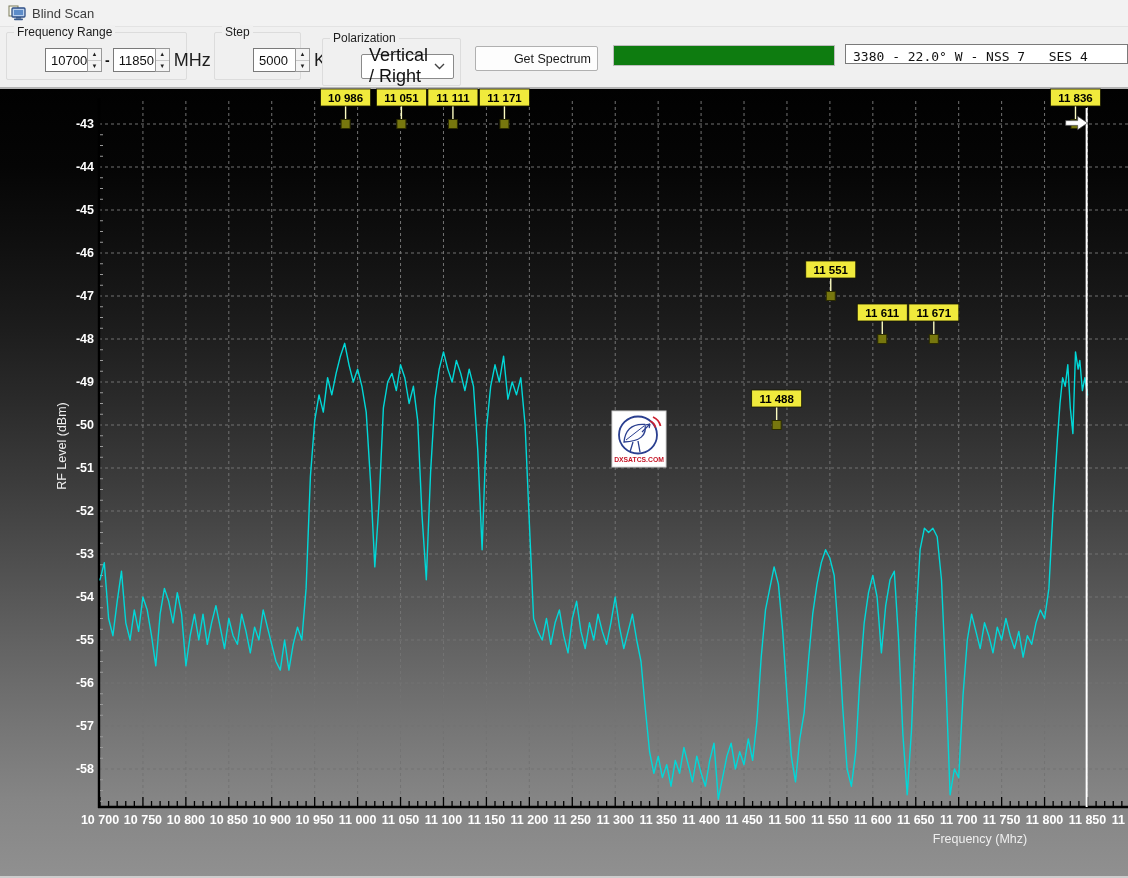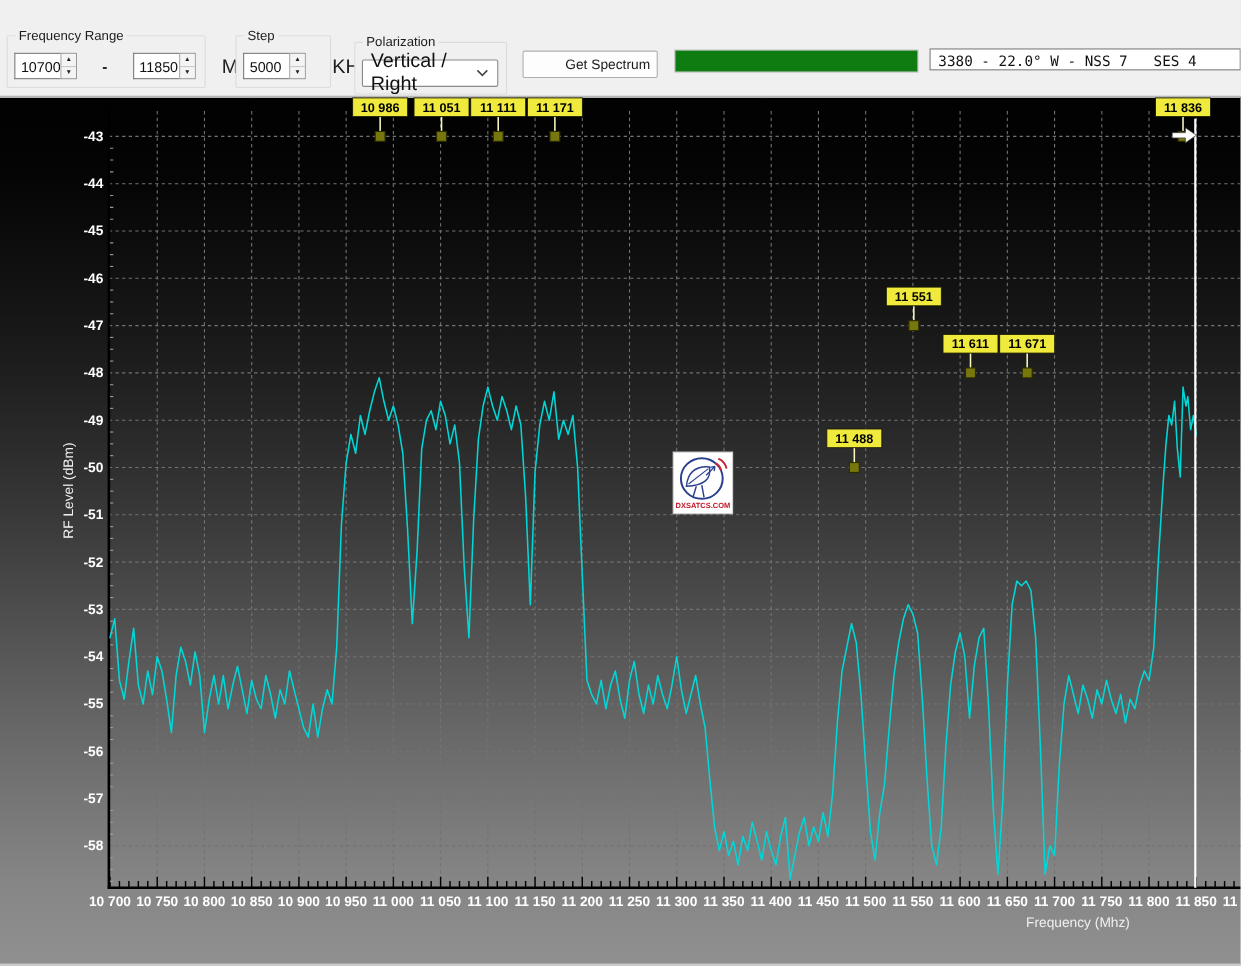--- a/index.html
+++ b/index.html
@@ -13,27 +13,27 @@
   .titlebar{
     position:absolute;left:0;top:0;width:100%;height:27px;
     background:#f2f2f2;border-bottom:1px solid #e3e3e3;
     display:flex;align-items:center;
   }
   .app-icon{margin-left:8px;width:18px;height:16px;display:inline-block;}
   .title-text{margin-left:6px;font-size:13px;color:#3c3c3c;}
   
   .toolbar{position:absolute;left:0;top:27px;width:100%;height:60px;background:#f0f0f0;}
   .group{
-    position:absolute;border:1px solid #dcdcdc;border-radius:2px;background:#f0f0f0;
+    position:absolute;border:1px solid #dcdcdc;border-radius:2px;background:#f0f0f0;padding-left:32px;
   }
   .group-label{
     position:absolute;top:-8px;left:7px;background:#f0f0f0;padding:0 3px;
     font-size:12px;color:#1d1d1d;white-space:nowrap;
   }
-  .group-row{display:flex;align-items:center;height:100%;padding:8px 6px 0 6px;gap:20px;}
+  .group-row{display:flex;align-items:center;height:100%;padding:8px 6px 0 6px;gap:0;}
   .spinbox{display:flex;align-items:stretch;height:24px;}
   .spin-input{
     width:42px;height:24px;border:1px solid #7a7a7a;border-right:none;background:#fff;
     font-family:"Liberation Sans",sans-serif;font-size:13px;color:#111;padding:0 0 0 5px;outline:none;
   }
   .spin-btns{display:flex;flex-direction:column;width:15px;border:1px solid #999;}
   .spin-btn{
     flex:1;display:flex;align-items:center;justify-content:center;
     background:#f4f4f4;border:none;padding:0;cursor:pointer;font-size:6px;color:#222;line-height:1;
   }
@@ -70,20 +70,32 @@
     border-top:1px solid #b5b5b5;
   }
   .chart svg{position:absolute;left:0;top:0;}
   svg text{font-family:"Liberation Sans",sans-serif;}
 </style>
 </head>
 <body>
 
 <div class="window">
 
+  <div class="titlebar">
+    <span class="app-icon">
+      <svg width="18" height="16" viewBox="0 0 18 16">
+        <rect x="1" y="1" width="9" height="10" fill="#fdfdf0" stroke="#7a7a5a" stroke-width="1"></rect>
+        <rect x="4" y="3" width="13" height="9" rx="1" fill="#b9d0ee" stroke="#2f4f86" stroke-width="1.3"></rect>
+        <rect x="6" y="5" width="9" height="5" fill="#5d8cc9"></rect>
+        <rect x="8" y="12" width="5" height="1.6" fill="#3a5a8a"></rect>
+        <rect x="6" y="13.6" width="9" height="1.6" rx="0.8" fill="#3a5a8a"></rect>
+      </svg>
+    </span>
+    <span class="title-text">Blind Scan</span>
+  </div>
 
   <div class="toolbar">
 
     <div class="group" style="left:6px;top:5px;width:181px;height:48px;">
       <span class="group-label">Frequency Range</span>
       <div class="group-row">
         <span class="spinbox">
           <input class="spin-input" value="10700" style="">
           <span class="spin-btns">
             <button class="spin-btn">▲</button>

